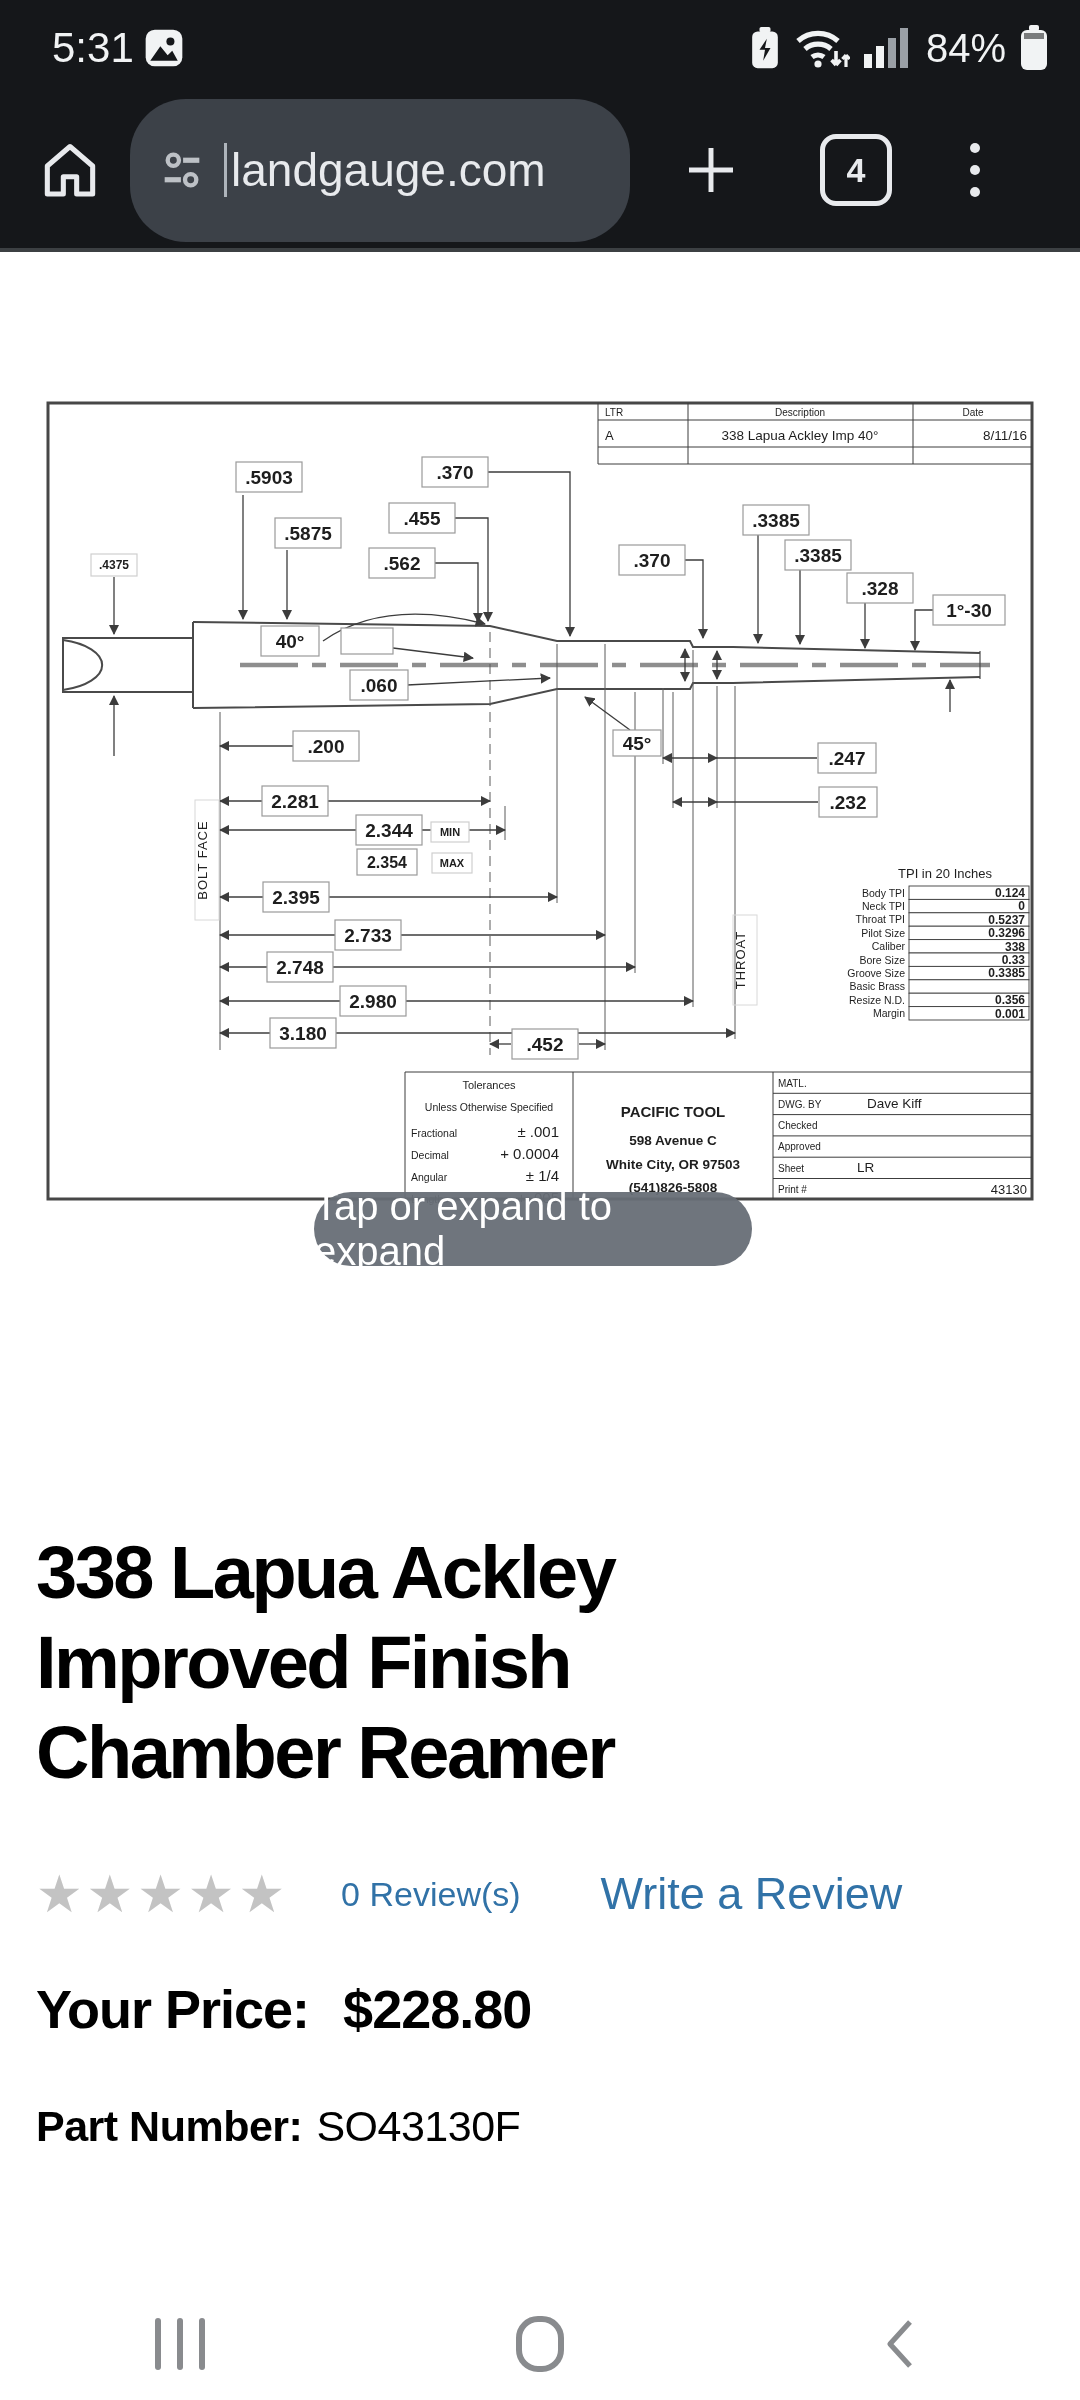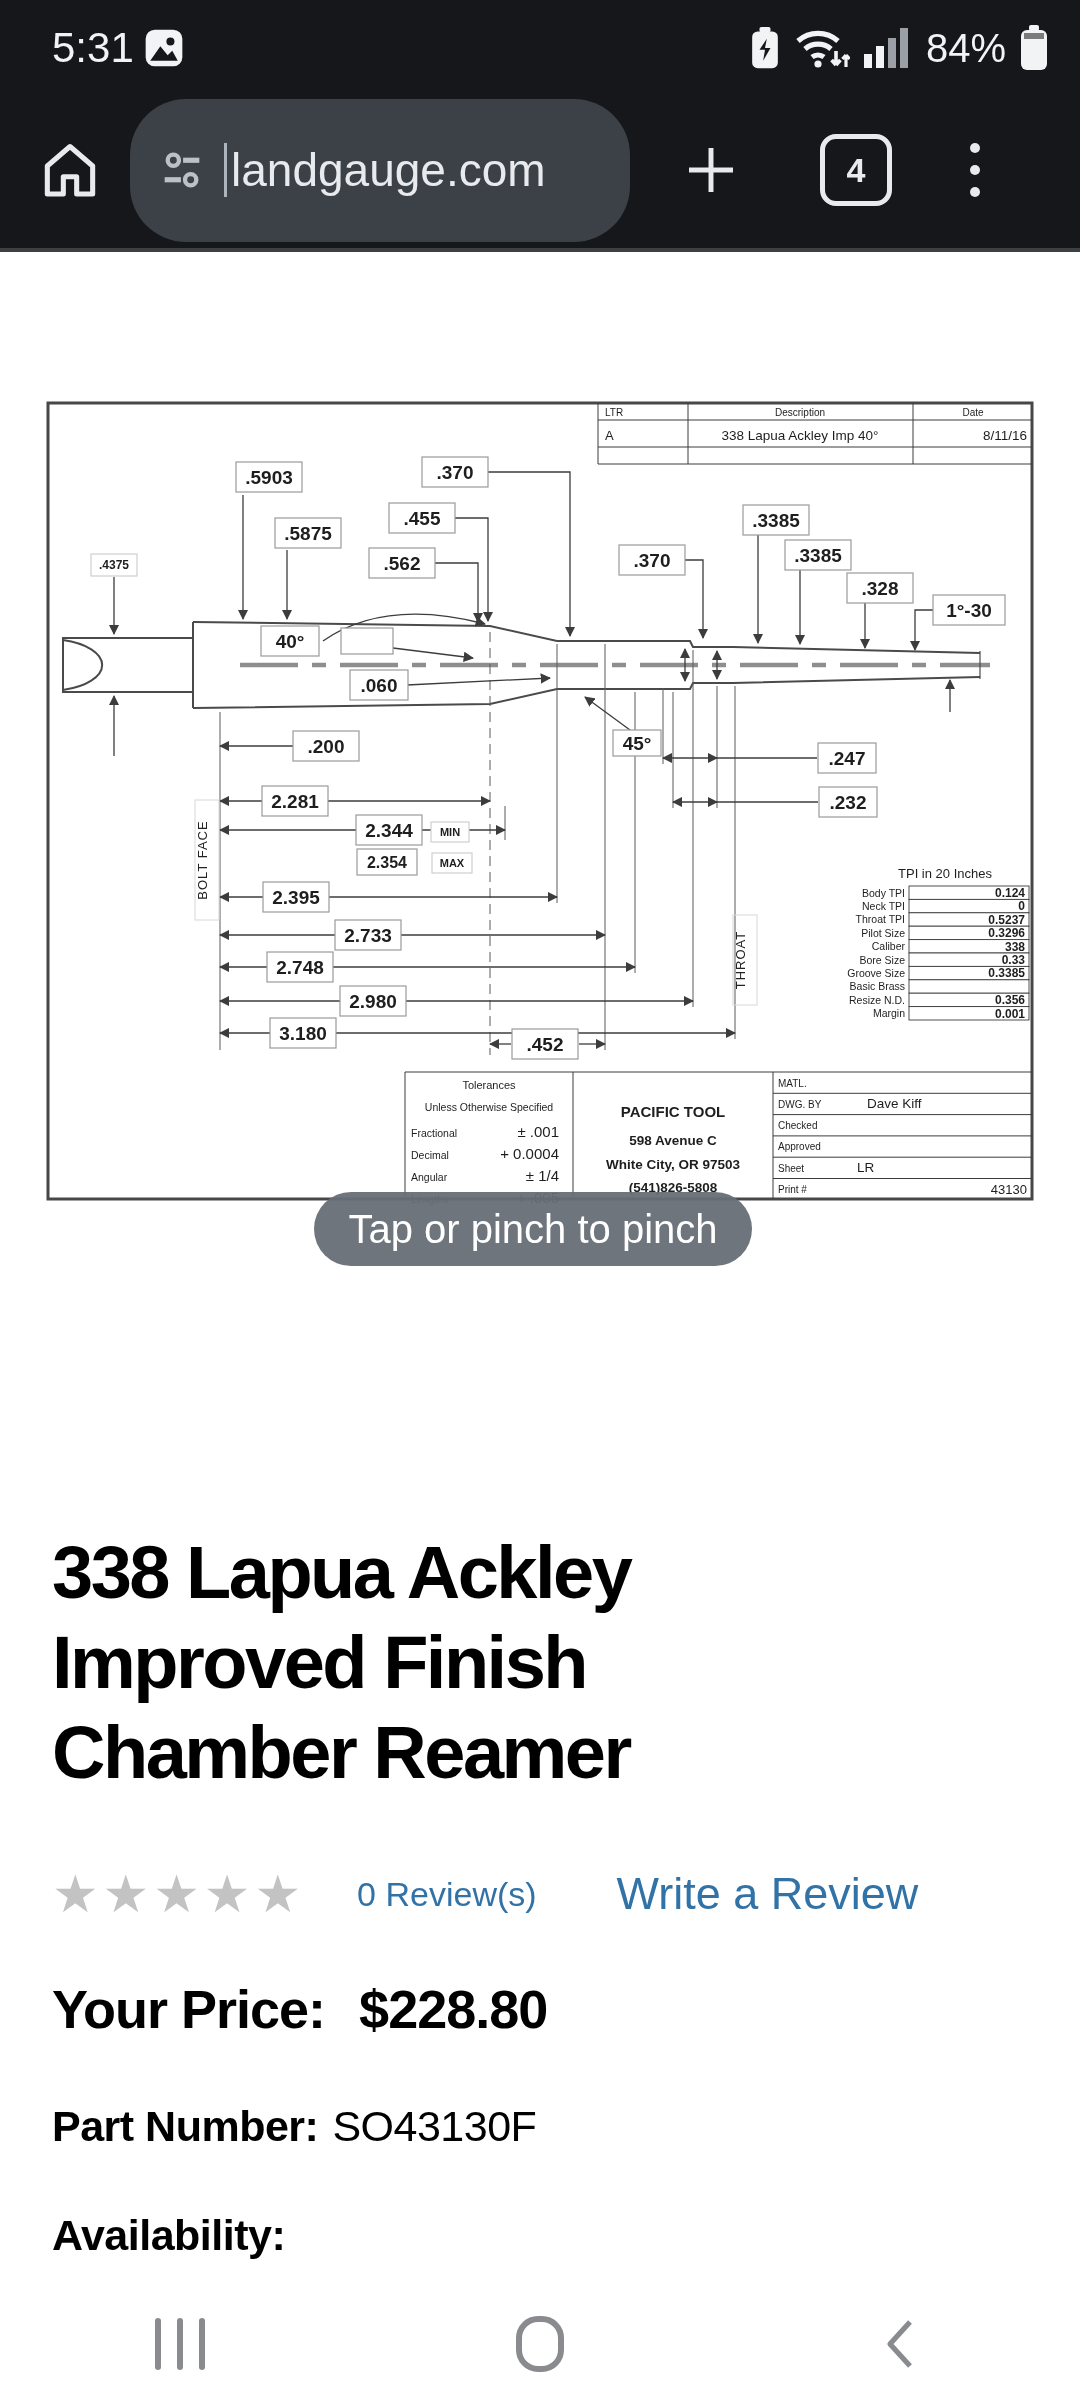--- a/index.html
+++ b/index.html
@@ -25,21 +25,21 @@
   .kebab{margin-left:78px;display:flex;flex-direction:column;gap:12px;}
   .kebab span{width:10px;height:10px;border-radius:50%;background:#e8eaed;}
 
   
   .dwg-wrap{position:absolute;top:400px;left:45px;width:990px;height:805px;}
   svg text{font-family:"Liberation Sans","DejaVu Sans",sans-serif;}
   .expand-pill{position:absolute;top:1192px;left:314px;width:438px;height:74px;border-radius:38px;
     background:rgba(103,110,118,.95);color:#fff;font-size:40px;display:flex;align-items:center;justify-content:center;}
 
   
-  .product{position:absolute;top:1528px;left:52px;width:1010px;color:#000;}
+  .product{position:absolute;top:1528px;left:36px;width:1010px;color:#000;}
   .p-title{font-size:74px;font-weight:700;line-height:90px;letter-spacing:-2.5px;max-width:790px;margin:0;}
   .review-row{display:flex;align-items:center;margin-top:70px;}
   .stars{font-size:52px;color:#c3c3c3;letter-spacing:4px;line-height:1;}
   .rev-link{color:#3172a7;font-size:34px;margin-left:52px;}
   .write-link{color:#3172a7;font-size:45px;margin-left:80px;}
   .price-row{margin-top:58px;font-size:54px;font-weight:700;letter-spacing:-1px;display:flex;}
   .price-val{margin-left:34px;}
   .part-row{margin-top:62px;font-size:43px;display:flex;letter-spacing:-0.5px;}
   .lbl{font-weight:700;}
   .val{margin-left:14px;font-weight:400;}
@@ -330,40 +330,39 @@
           <text x="733" y="771.7" font-size="10" fill="#1e1e1e" text-anchor="start" font-weight="400">Sheet</text>
           <text x="812" y="772.2" font-size="13.5" fill="#1e1e1e" text-anchor="start" font-weight="400">LR</text>
           <line x1="728" y1="778.5" x2="987" y2="778.5" stroke="#3c3c3c" stroke-width="1"></line>
           <text x="733" y="793" font-size="10" fill="#1e1e1e" text-anchor="start" font-weight="400">Print #</text>
           <text x="982" y="793.5" font-size="13" fill="#1e1e1e" text-anchor="end" font-weight="400">43130</text>
         </g>
     </svg>
   </div>
 
   <div class="expand-pill">
-    <span>Tap or pinch to pinch</span>
+    <span>Tap or expand to expand</span>
   </div>
 
   <div class="product">
     <h1 class="p-title">338 Lapua Ackley Improved Finish Chamber Reamer</h1>
     <div class="review-row">
       <span class="stars">★★★★★</span>
       <a class="rev-link">0 Review(s)</a>
       <a class="write-link">Write a Review</a>
     </div>
     <div class="price-row">
       <span class="lbl">Your Price:</span>
       <span class="price-val">$228.80</span>
     </div>
     <div class="part-row">
       <span class="lbl">Part Number:</span>
       <span class="val">SO43130F</span>
     </div>
     <div class="avail-row">
-      <span class="lbl">Availability:</span>
     </div>
   </div>
 
   <div class="navbar">
     <div class="nav-slot">
       <div class="recents">
           <span></span>
           <span></span>
           <span></span>
         </div>

